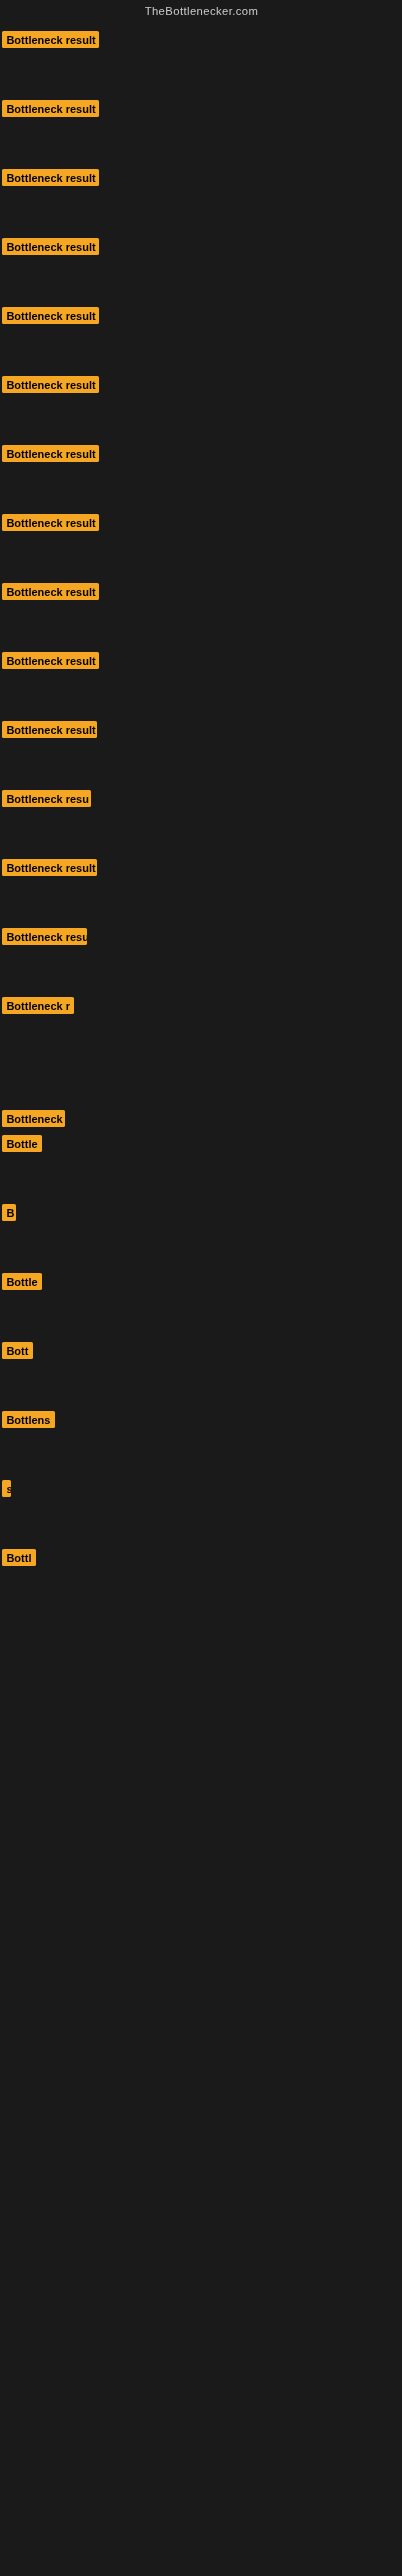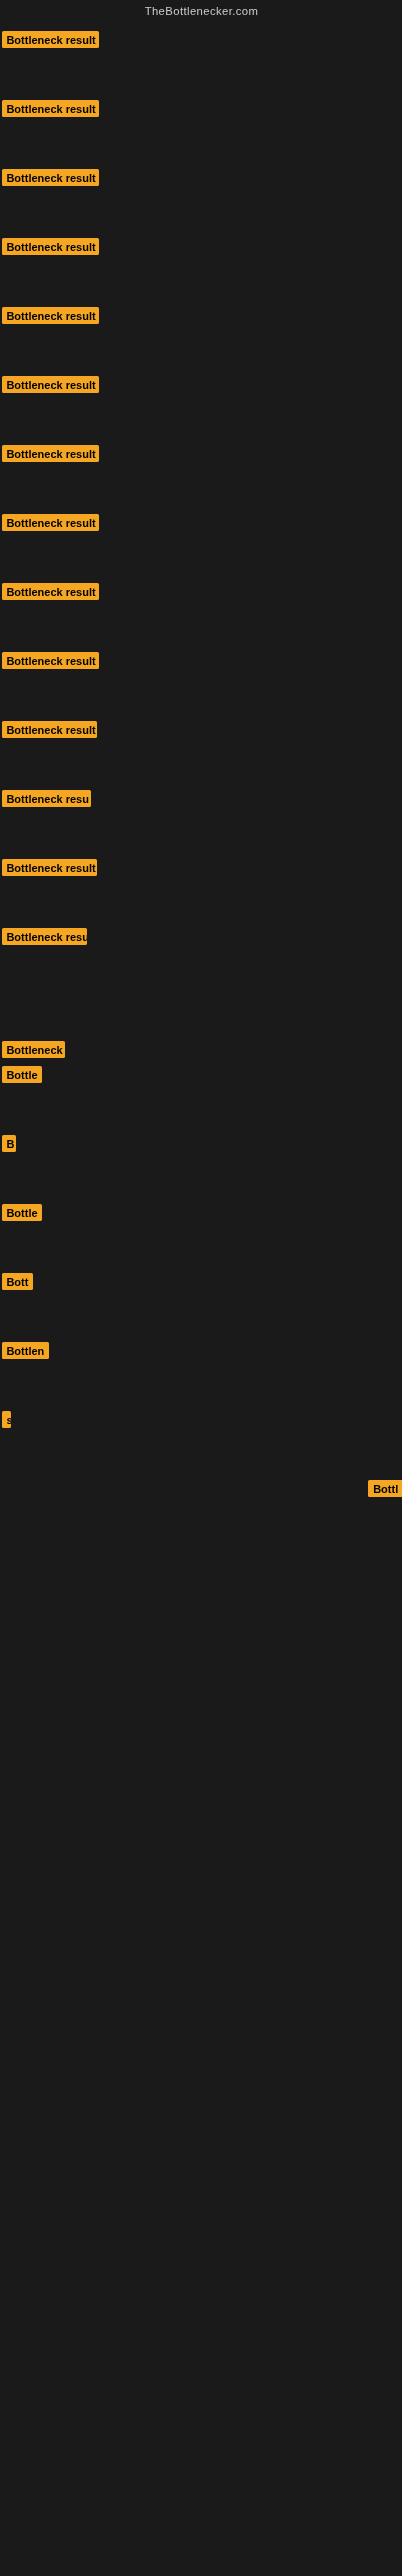--- a/index.html
+++ b/index.html
@@ -55,22 +55,23 @@
     <div class="badge-row" style="position: relative; height: 24px; margin-bottom: 45px;"><span class="bottleneck-badge" style="max-width: 97px;">Bottleneck result</span></div>
     <div class="badge-row" style="position: relative; height: 24px; margin-bottom: 45px;"><span class="bottleneck-badge" style="max-width: 97px;">Bottleneck result</span></div>
     <div class="badge-row" style="position: relative; height: 24px; margin-bottom: 45px;"><span class="bottleneck-badge" style="max-width: 97px;">Bottleneck result</span></div>
     <div class="badge-row" style="position: relative; height: 24px; margin-bottom: 45px;"><span class="bottleneck-badge" style="max-width: 97px;">Bottleneck result</span></div>
     <div class="badge-row" style="position: relative; height: 24px; margin-bottom: 45px;"><span class="bottleneck-badge" style="max-width: 97px;">Bottleneck result</span></div>
     <div class="badge-row" style="position: relative; height: 24px; margin-bottom: 45px;"><span class="bottleneck-badge" style="max-width: 97px;">Bottleneck result</span></div>
     <div class="badge-row" style="position: relative; height: 24px; margin-bottom: 45px;"><span class="bottleneck-badge" style="max-width: 95px;">Bottleneck result</span></div>
     <div class="badge-row" style="position: relative; height: 24px; margin-bottom: 45px;"><span class="bottleneck-badge" style="max-width: 89px;">Bottleneck resu</span></div>
     <div class="badge-row" style="position: relative; height: 24px; margin-bottom: 45px;"><span class="bottleneck-badge" style="max-width: 95px;">Bottleneck result</span></div>
     <div class="badge-row" style="position: relative; height: 24px; margin-bottom: 45px;"><span class="bottleneck-badge" style="max-width: 85px;">Bottleneck resu</span></div>
+    <div class="badge-row" style="position: relative; height: 24px; margin-bottom: 45px;"><span class="bottleneck-badge" style="max-width: 72px;">Bottleneck r</span></div>
     <div class="badge-row" style="position: relative; height: 24px; margin-bottom: 45px;"><span class="bottleneck-badge" style="max-width: 63px; margin-top: 44px;">Bottleneck</span></div>
     <div class="badge-row" style="position: relative; height: 24px; margin-bottom: 45px;"><span class="bottleneck-badge" style="max-width: 45px;">Bottle</span></div>
     <div class="badge-row" style="position: relative; height: 24px; margin-bottom: 45px;"><span class="bottleneck-badge" style="max-width: 14.5px;">B</span></div>
     <div class="badge-row" style="position: relative; height: 24px; margin-bottom: 45px;"><span class="bottleneck-badge" style="max-width: 45px;">Bottle</span></div>
     <div class="badge-row" style="position: relative; height: 24px; margin-bottom: 45px;"><span class="bottleneck-badge" style="max-width: 34px; text-align: right;">Bott</span></div>
-    <div class="badge-row" style="position: relative; height: 24px; margin-bottom: 45px;"><span class="bottleneck-badge" style="max-width: 53px;">Bottlen</span></div>
+    <div class="badge-row" style="position: relative; height: 24px; margin-bottom: 45px;"><span class="bottleneck-badge" style="max-width: 53px;">Bottlens</span></div>
     <div class="badge-row" style="position: relative; height: 24px; margin-bottom: 45px;"><span class="bottleneck-badge" style="max-width: 9.7px;">s</span></div>
-    <div class="badge-row" style="position: relative; height: 24px; margin-bottom: 45px; text-align: right;"><span class="bottleneck-badge" style="max-width: 40px;">Bottl</span></div>
+    <div class="badge-row" style="position: relative; height: 24px; margin-bottom: 45px;"><span class="bottleneck-badge" style="max-width: 40px;">Bottl</span></div>
   </div>
 
 
 </body></html>

